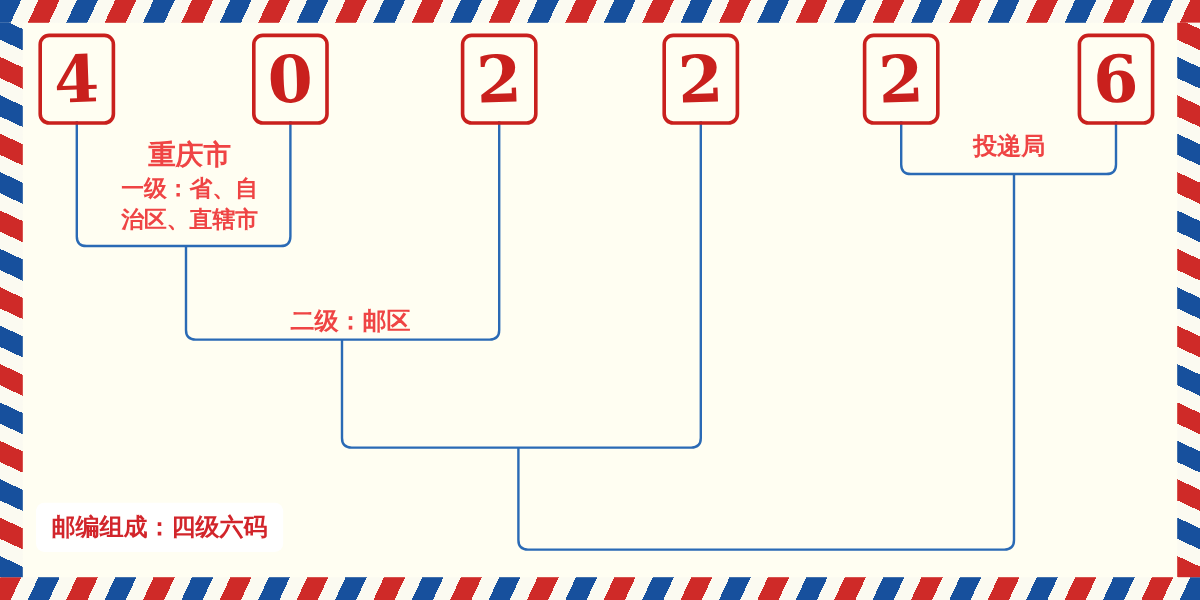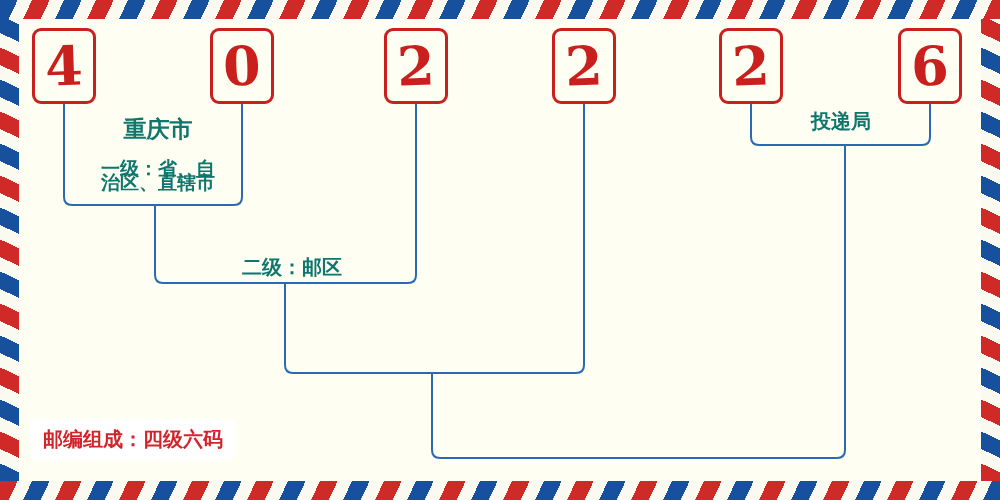--- a/index.html
+++ b/index.html
@@ -33,26 +33,26 @@
   }
   .d1{left:32px}.d2{left:210px}.d3{left:384px}.d4{left:552px}.d5{left:719px}.d6{left:898px}
 
   
   .connectors{position:absolute;left:0;top:0;width:1000px;height:500px;z-index:1;}
   .connectors path{fill:none;stroke:#2a6ab5;stroke-width:2;stroke-linejoin:round;}
 
   
   .label{
     position:absolute;transform:translateX(-50%);
-    color:#0f766e;font-weight:700;white-space:nowrap;z-index:2;
+    color:#ef4444;font-weight:700;white-space:nowrap;z-index:2;
   }
   .lb-title{font-size:23px;}
   .lb-text{font-size:19px;}
   .l1-title{left:158px;top:114px;}
-  .l1-line1{left:158px;top:156px;text-align:right;}
+  .l1-line1{left:158px;top:144px;text-align:right;}
   .l1-line2{left:158px;top:170px;}
   .l2-text{left:272px;top:254px;font-size:20px;margin-left:20px;}
   .l3-title{left:432px;top:311px;}
   .l3-text{left:434px;top:341px;font-size:20px;}
   .l4-title{left:637px;top:395px;}
   .l4-text{left:641px;top:428px;}
   .ld-text{left:841px;top:108px;font-size:20px;}
 
   
   .footer-note{

